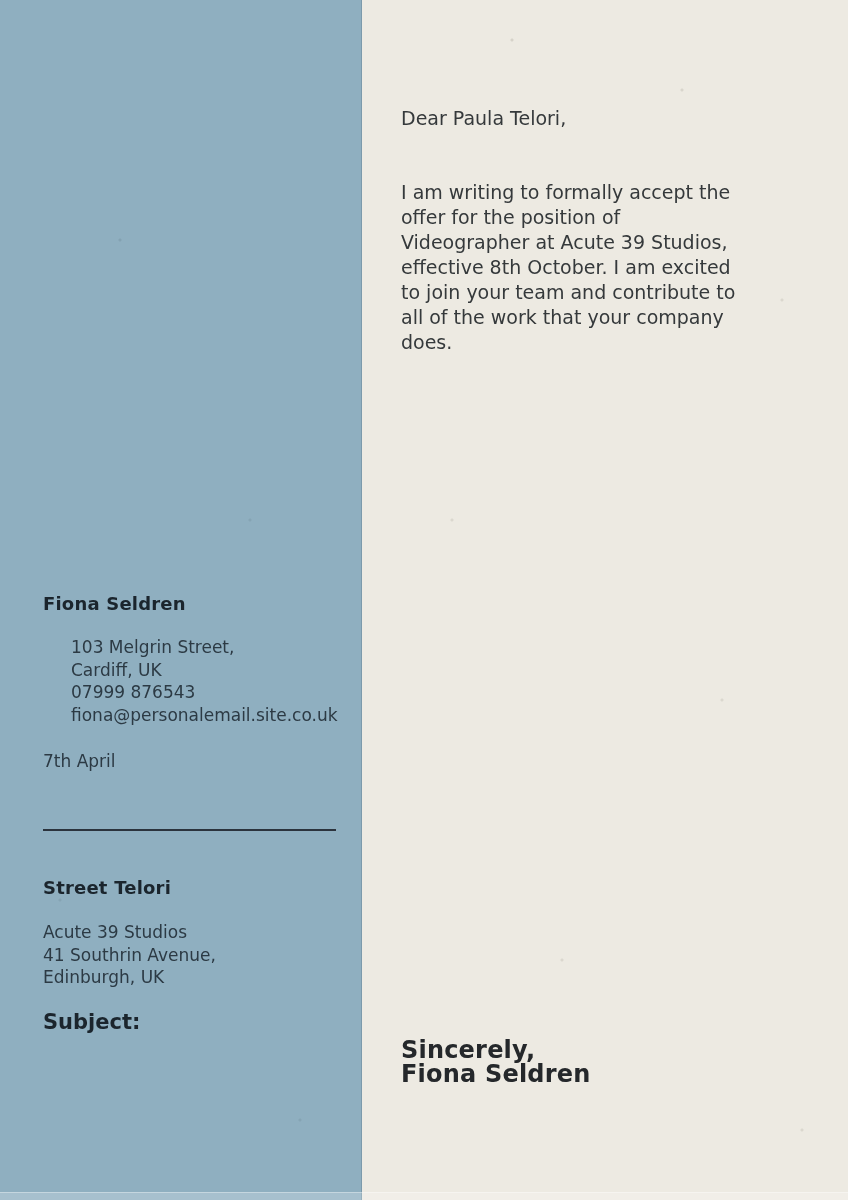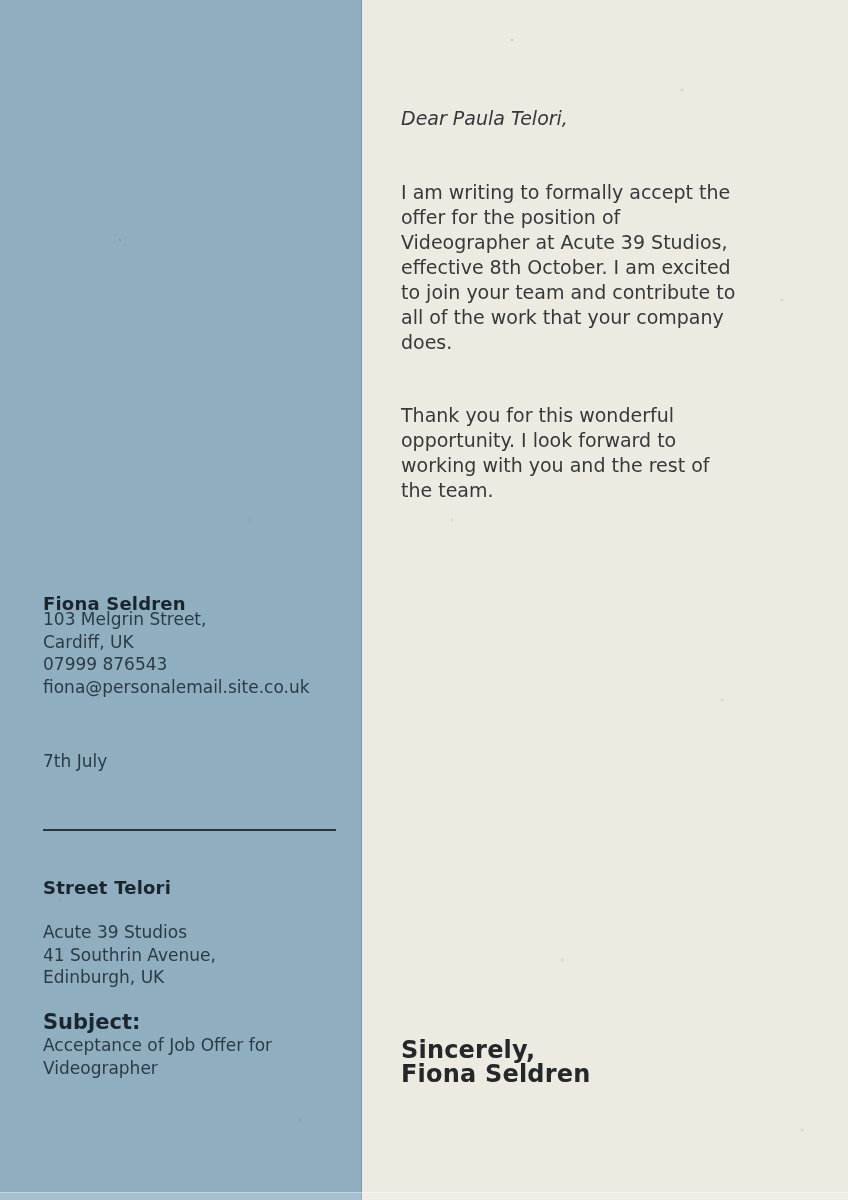--- a/index.html
+++ b/index.html
@@ -55,21 +55,21 @@
   .sb-block { position: absolute; left: 43px; width: 300px; white-space: pre-line; }
   .sb-name {
     font-size: 18px; font-weight: bold; line-height: 23px;
     color: #1b252d; letter-spacing: 0.2px;
   }
   .sb-text {
     font-size: 17px; line-height: 22.6px;
     color: #2c3a44;
   }
   .sender-name    { top: 592px; }
-  .sender-address { top: 608px; }
+  .sender-address { top: 636px; margin-left: 28px; }
   .letter-date    { top: 750px; }
   .divider {
     position: absolute;
     left: 43px; top: 829px;
     width: 293px; height: 2px;
     background: #2b333d;
   }
   .recipient-name    { top: 876px; }
   .recipient-address { top: 921px; }
   .subject-label {
@@ -81,21 +81,21 @@
 
   
   .body-block {
     position: absolute;
     left: 39px; top: 81px;
     width: 400px;
     font-size: 19px; line-height: 25px;
     color: #35393b;
     white-space: pre-line;
   }
-  .greeting { margin-bottom: 24px; font-style: italic; }
+  .greeting { margin-bottom: 24px; }
   .para     { margin-bottom: 23px; }
   .signature-block {
     position: absolute;
     left: 39px; top: 1038px;
     font-size: 24px; font-weight: bold; line-height: 24px;
     color: #25282b;
     white-space: pre-line;
     letter-spacing: 0.2px;
   }
 </style>
@@ -105,49 +105,43 @@
 <div class="page">
 
   <div class="sidebar">
     <div class="sb-block sb-name sender-name">Fiona Seldren</div>
 
     <div class="sb-block sb-text sender-address">103 Melgrin Street,
 Cardiff, UK
 07999 876543
 fiona@personalemail.site.co.uk</div>
 
-    <div class="sb-block sb-text letter-date">7th July</div>
+    <div class="sb-block sb-text letter-date">7th April</div>
 
     <div class="divider"></div>
 
     <div class="sb-block sb-name recipient-name">Street Telori</div>
 
     <div class="sb-block sb-text recipient-address">Acute 39 Studios
 41 Southrin Avenue,
 Edinburgh, UK</div>
 
     <div class="sb-block subject-label">Subject:</div>
 
-    <div class="sb-block sb-text subject-text">Acceptance of Job Offer for
-Videographer</div>
   </div>
 
   <div class="content">
     <div class="body-block">
       <div class="greeting">Dear Paula Telori,</div>
       <div class="para">I am writing to formally accept the
 offer for the position of
 Videographer at Acute 39 Studios,
 effective 8th October. I am excited
 to join your team and contribute to
 all of the work that your company
 does.</div>
-      <div class="para">Thank you for this wonderful
-opportunity. I look forward to
-working with you and the rest of
-the team.</div>
     </div>
 
     <div class="signature-block">Sincerely,
 Fiona Seldren</div>
   </div>
 
 </div>
 
 </body></html>

